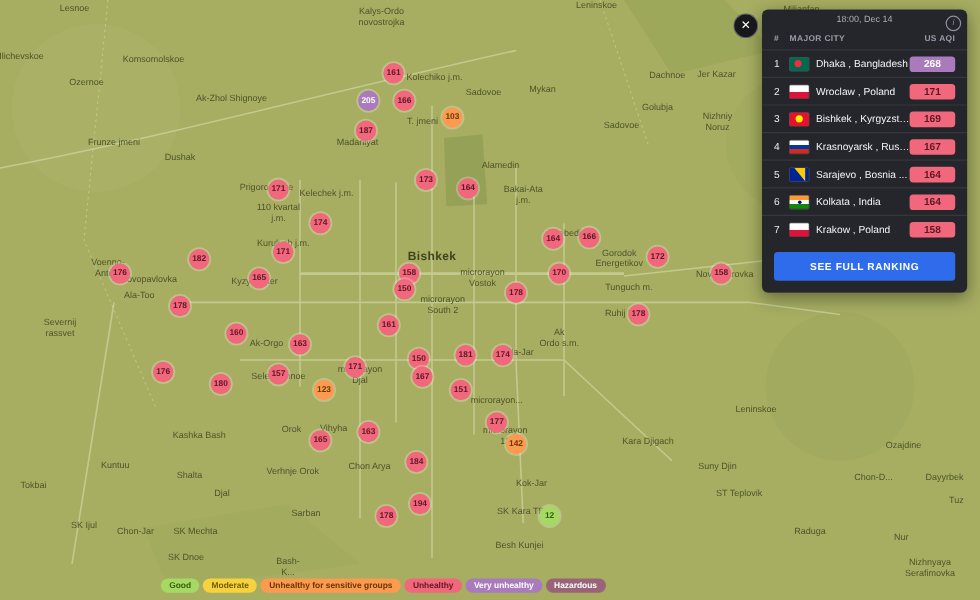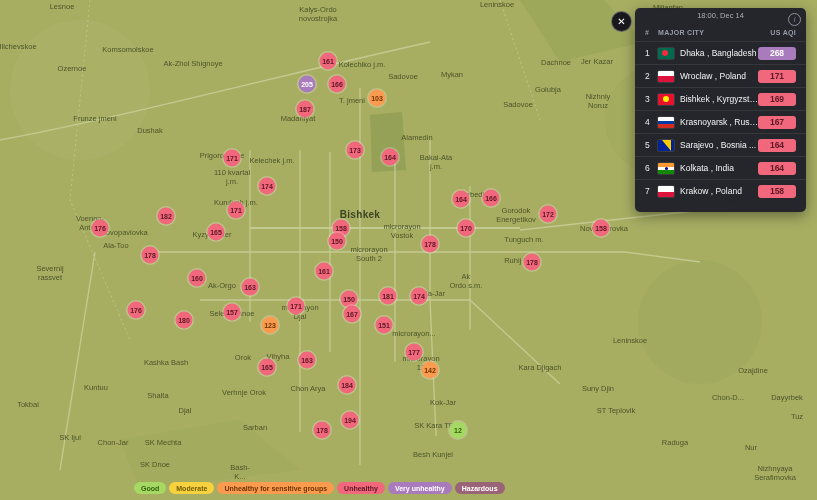--- a/index.html
+++ b/index.html
@@ -96,21 +96,21 @@
 
     <div class="map-labels">
         <div class="map-label" style="left: 62px; top: 2px;">Lesnoe</div>
         <div class="map-label" style="left: 318px; top: 5px;">Kalys-Ordo
 novostrojka</div>
         <div class="map-label" style="left: 497px; top: 0px;">Leninskoe</div>
         <div class="map-label" style="left: 668px; top: 3px;">Milianfan</div>
         <div class="map-label" style="left: 18px; top: 42px;">Ilichevskoe</div>
         <div class="map-label" style="left: 128px; top: 45px;">Komsomolskoe</div>
         <div class="map-label" style="left: 72px; top: 64px;">Ozernoe</div>
-        <div class="map-label" style="left: 193px; top: 59px; text-align: right;">Ak-Zhol Shignoye</div>
+        <div class="map-label" style="left: 193px; top: 77px; text-align: right;">Ak-Zhol Shignoye</div>
         <div class="map-label" style="left: 362px; top: 60px;">Kolechiko j.m.</div>
         <div class="map-label" style="left: 403px; top: 72px;">Sadovoe</div>
         <div class="map-label" style="left: 452px; top: 70px;">Mykan</div>
         <div class="map-label" style="left: 556px; top: 58px;">Dachnoe</div>
         <div class="map-label" style="left: 597px; top: 57px;">Jer Kazar</div>
         <div class="map-label" style="left: 548px; top: 85px;">Golubja</div>
         <div class="map-label" style="left: 598px; top: 92px;">Nizhniy
 Noruz</div>
         <div class="map-label" style="left: 518px; top: 100px;">Sadovoe</div>
         <div class="map-label" style="left: 352px; top: 96px;">T. jmeni</div>
@@ -292,15 +292,16 @@
           <span class="badge" style="background: rgb(241, 103, 123); color: rgb(93, 24, 36);">164</span>
         </div>
         <div class="rrow">
           <span class="rank">7</span>
           <span class="flag flag-pl"></span>
           <span class="city">Krakow , Poland</span>
           <span class="badge" style="background: rgb(241, 103, 123); color: rgb(93, 24, 36);">158</span>
         </div>
       </div>
 
+    <button class="cta" style="background: rgb(46, 108, 235);">SEE FULL RANKING</button>
   </aside>
 
 </div>
 
 </body></html>

